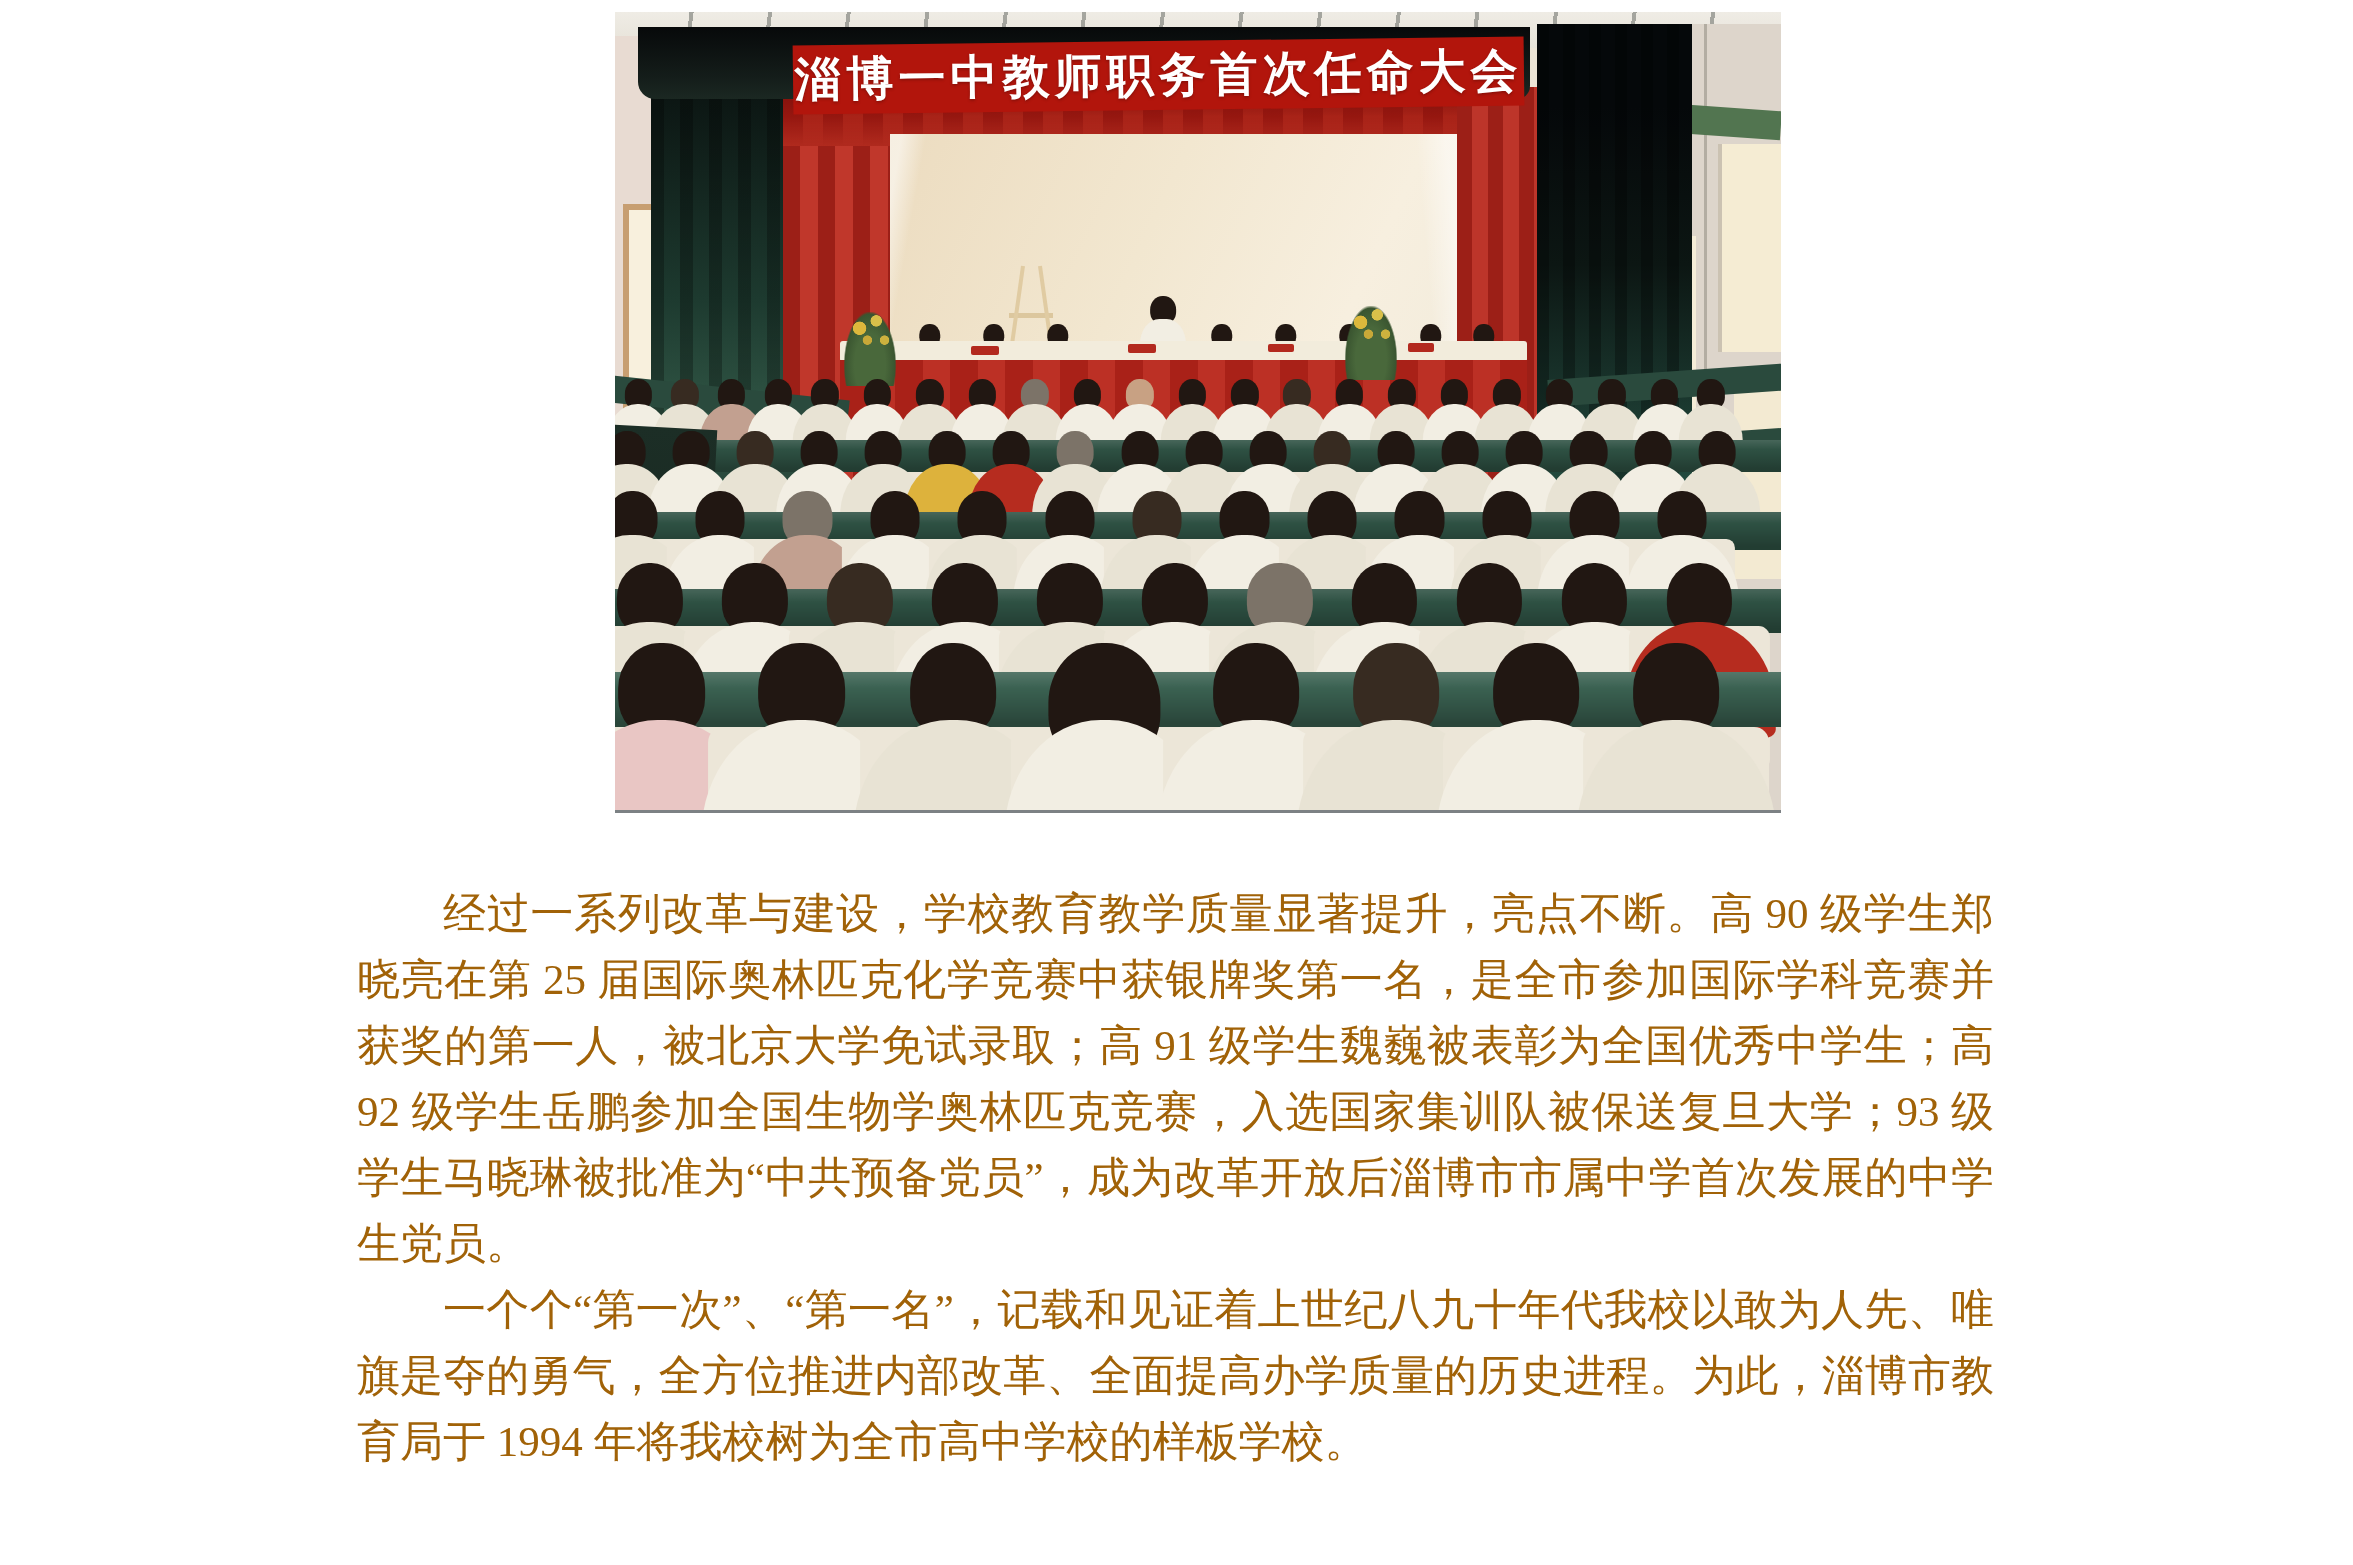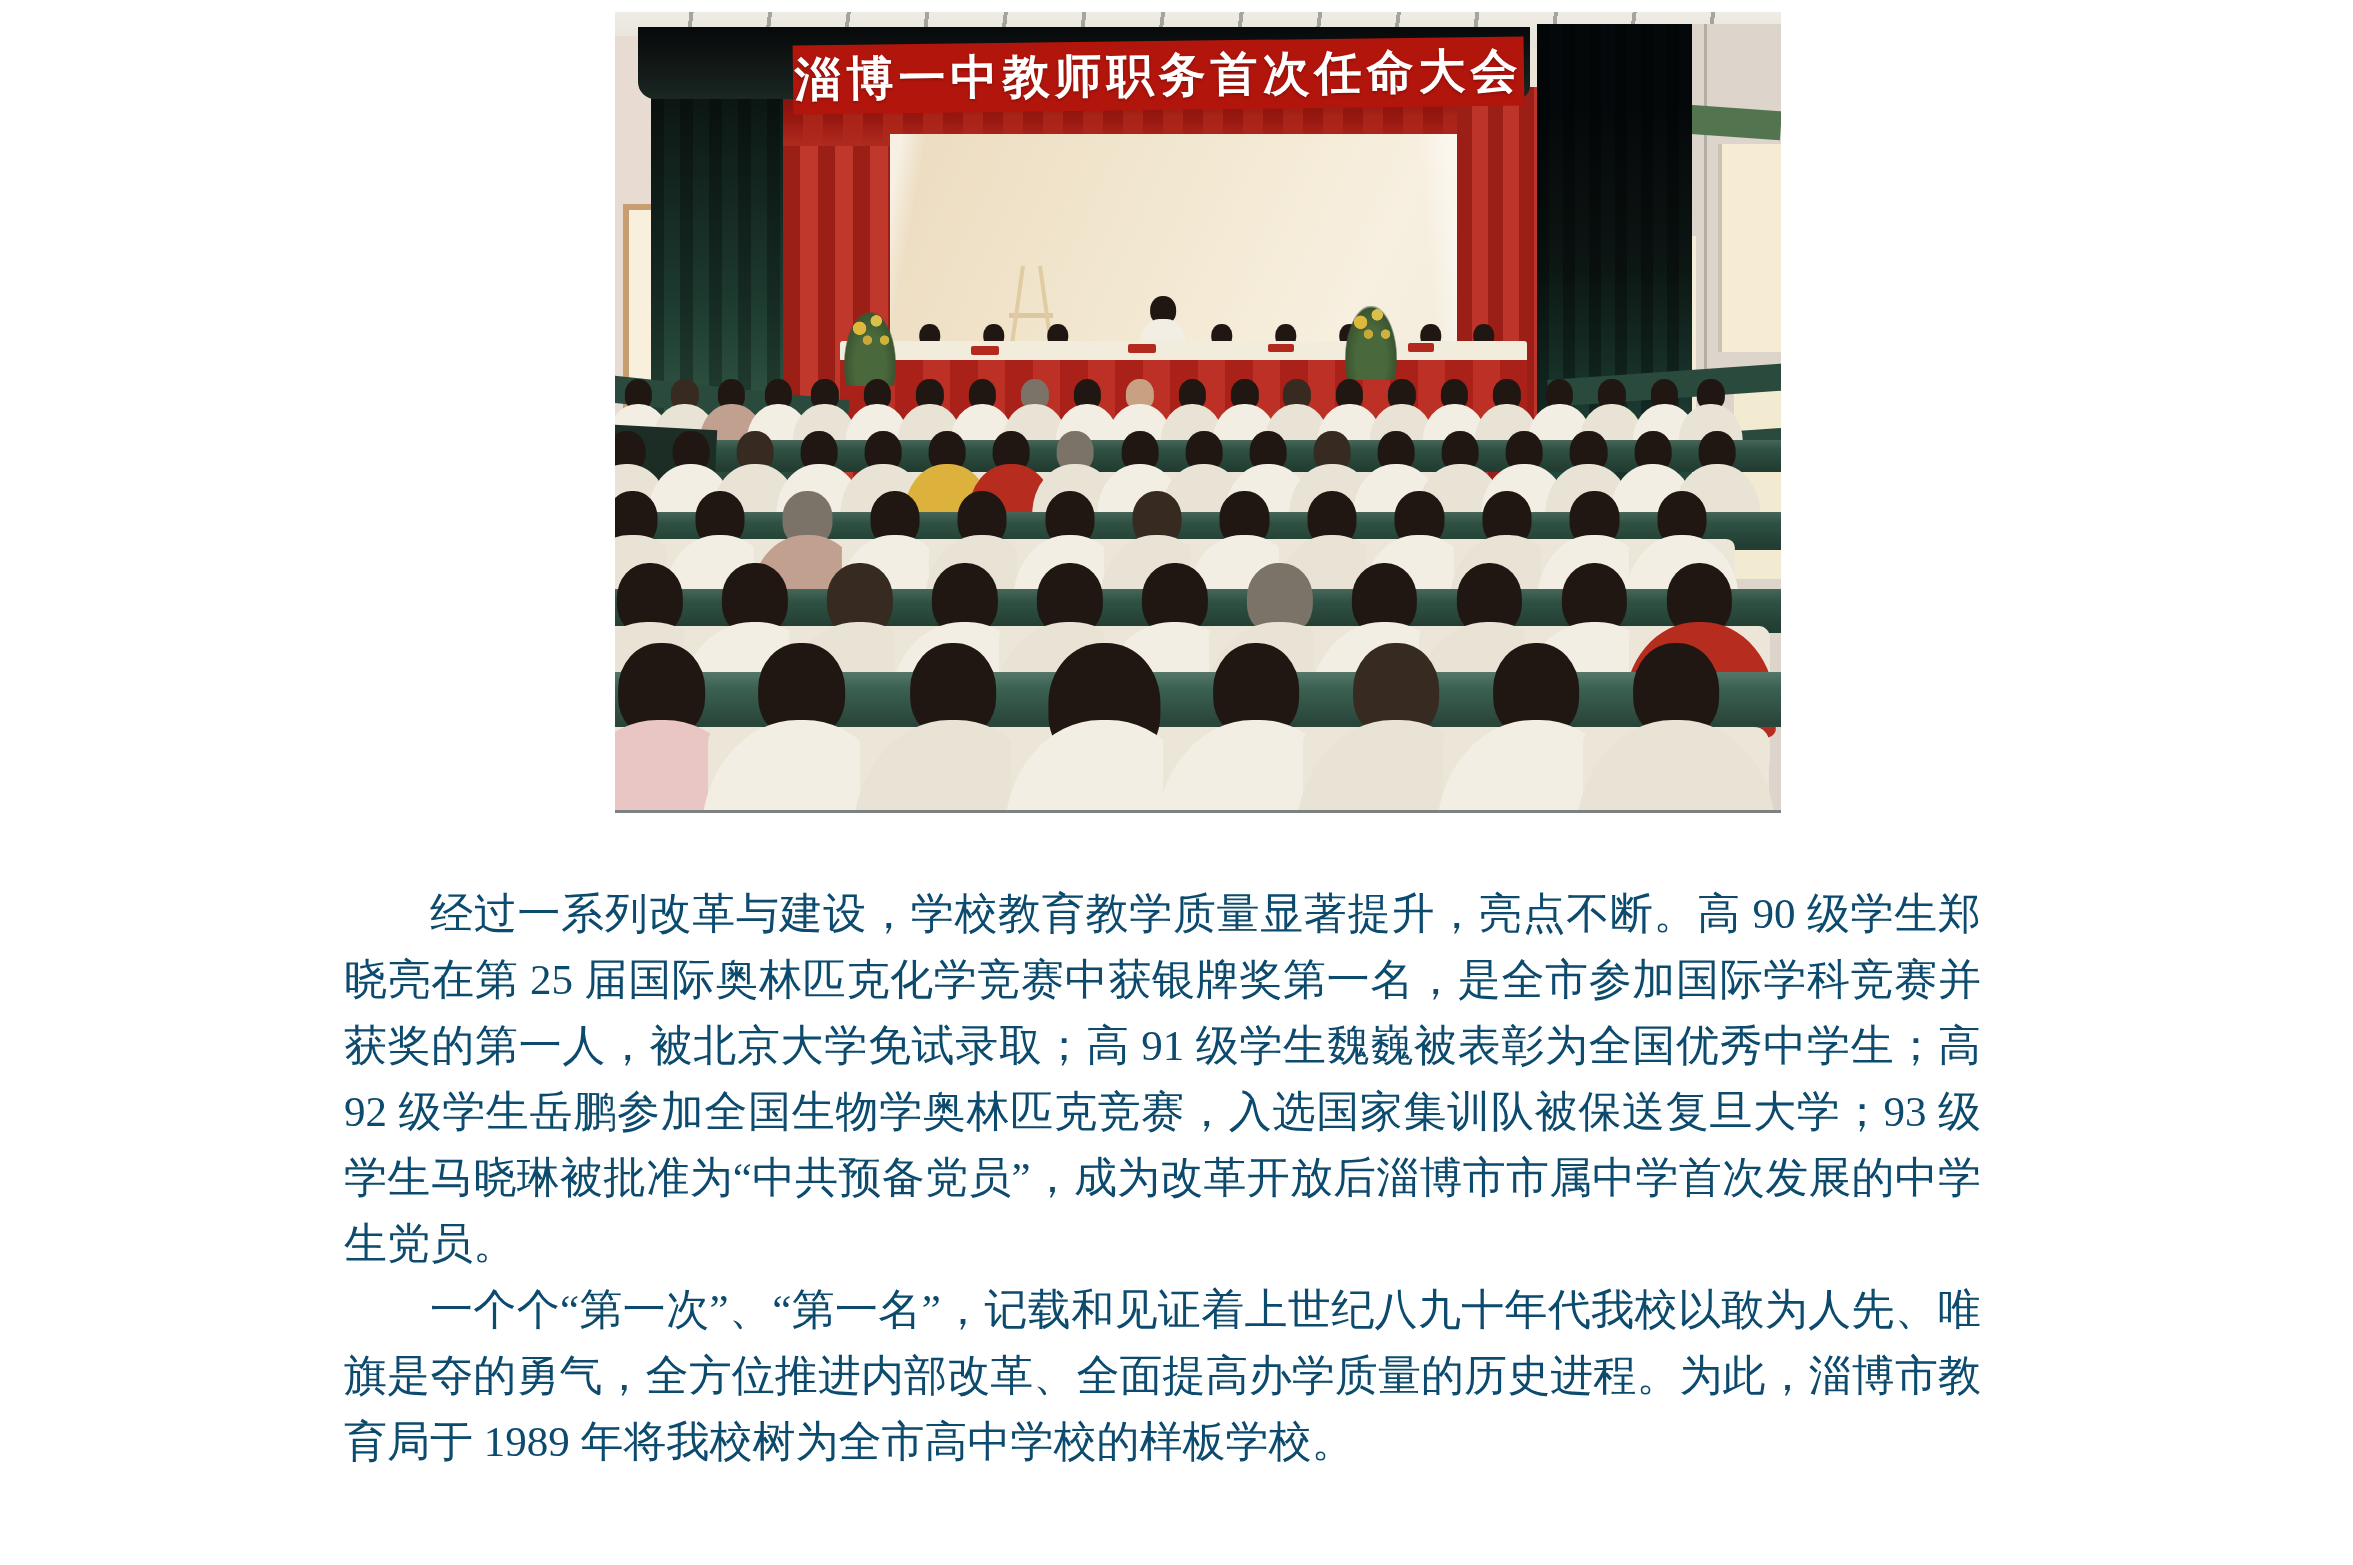--- a/index.html
+++ b/index.html
@@ -132,22 +132,22 @@
     width:2.05em; height:2.1em; background:#ece6d8; border-radius:8%; }
   .person .head{ position:absolute; left:50%; top:0; transform:translateX(-50%);
     width:.95em; height:1.05em; border-radius:48% 48% 42% 42%; }
   .person .torso{ position:absolute; left:50%; top:.85em; transform:translateX(-50%);
     width:2.2em; height:1.7em; border-radius:48% 48% 10% 10%/75% 75% 8% 8%; }
   .person.standing .torso{ height:3.1em; width:1.7em;
     border-radius:42% 42% 8% 8%/30% 30% 4% 4%; }
 
   
   .article{
-    position:absolute; left:344px; top:881px; width:1637px;
-    font-size:43px; line-height:66px; color:#0c4a6e;
+    position:absolute; left:357px; top:881px; width:1637px;
+    font-size:43px; line-height:66px; color:#a16207;
     text-align:justify;
   }
   .article p{ text-indent:2em; }
 </style>
 </head>
 <body>
 
 <div class="page">
 
   <figure class="photo">
@@ -555,17 +555,17 @@
         <div class="person" style="left: 91%; top: 79%; z-index: 12; font-size: 91px;">
           <div class="chair"></div>
           <div class="head" style="background:#211712;"></div>
           <div class="torso" style="background:#e8e3d4"></div>
         </div>
       </div>
   </figure>
 
   <section class="article">
     <p>经过一系列改革与建设，学校教育教学质量显著提升，亮点不断。高 90 级学生郑晓亮在第 25 届国际奥林匹克化学竞赛中获银牌奖第一名，是全市参加国际学科竞赛并获奖的第一人，被北京大学免试录取；高 91 级学生魏巍被表彰为全国优秀中学生；高 92 级学生岳鹏参加全国生物学奥林匹克竞赛，入选国家集训队被保送复旦大学；93 级学生马晓琳被批准为“中共预备党员”，成为改革开放后淄博市市属中学首次发展的中学生党员。</p>
-    <p>一个个“第一次”、“第一名”，记载和见证着上世纪八九十年代我校以敢为人先、唯旗是夺的勇气，全方位推进内部改革、全面提高办学质量的历史进程。为此，淄博市教育局于 1989 年将我校树为全市高中学校的样板学校。</p>
+    <p>一个个“第一次”、“第一名”，记载和见证着上世纪八九十年代我校以敢为人先、唯旗是夺的勇气，全方位推进内部改革、全面提高办学质量的历史进程。为此，淄博市教育局于 1994 年将我校树为全市高中学校的样板学校。</p>
   </section>
 
 </div>
 
 
 </body></html>

